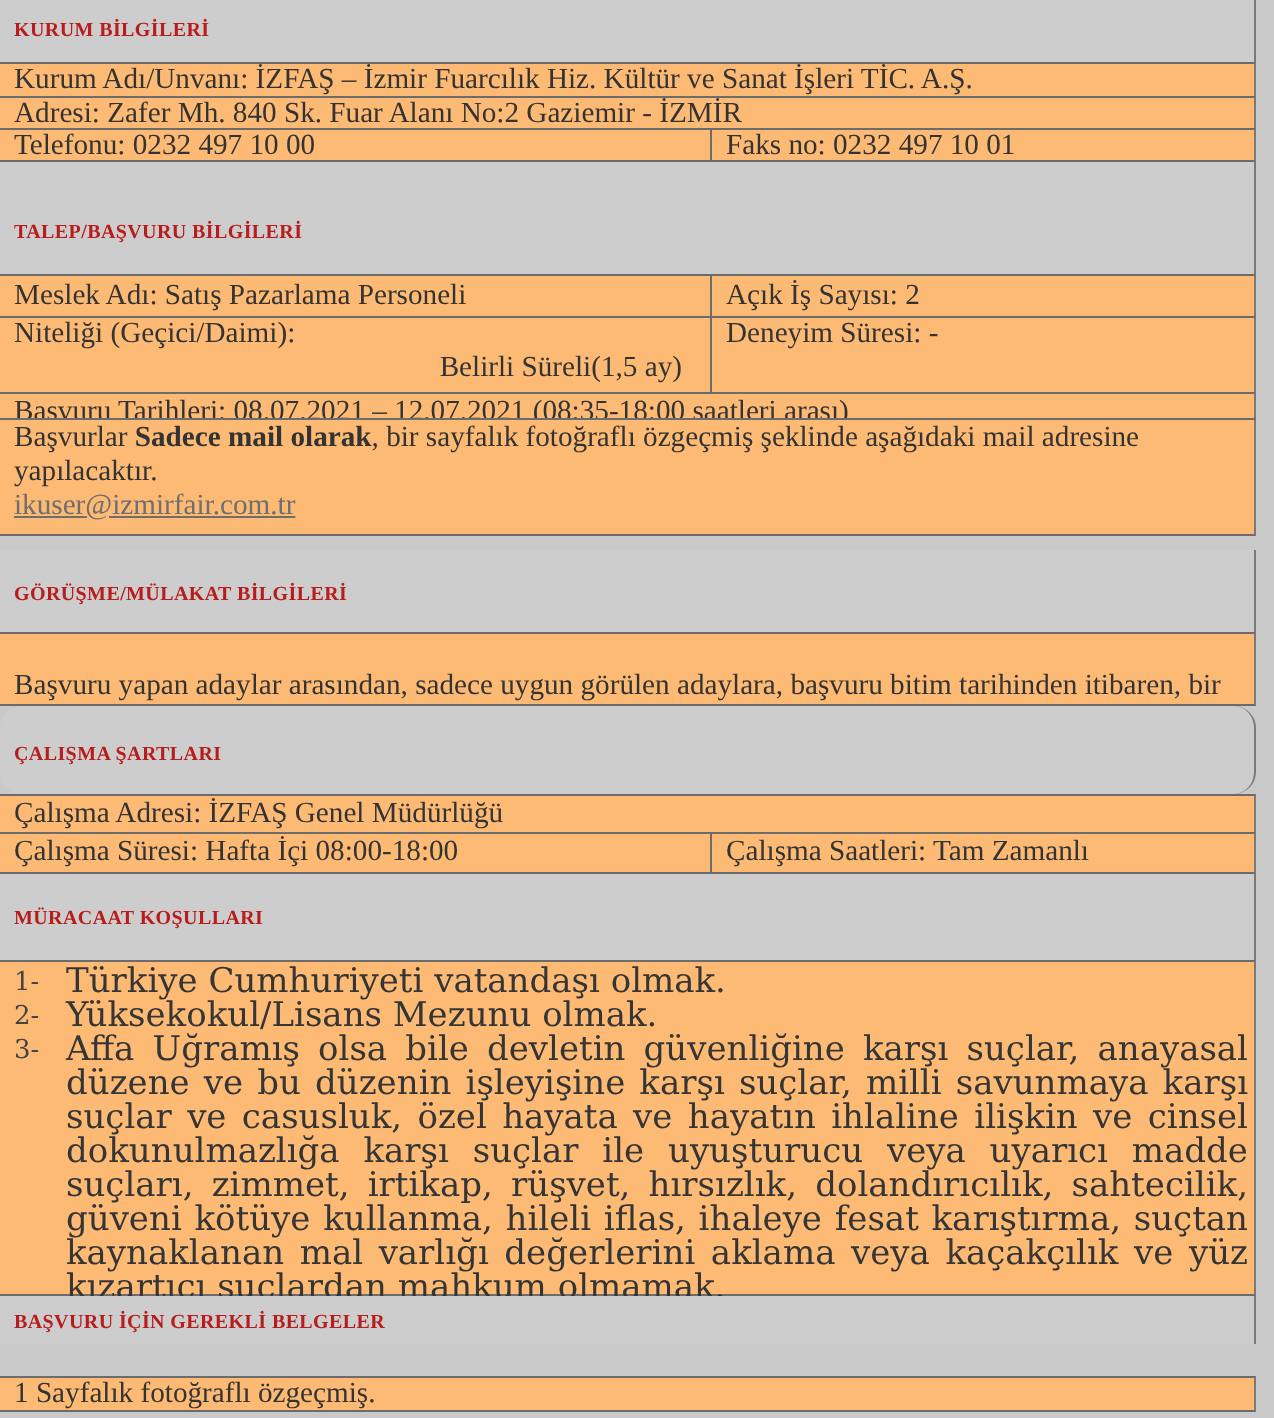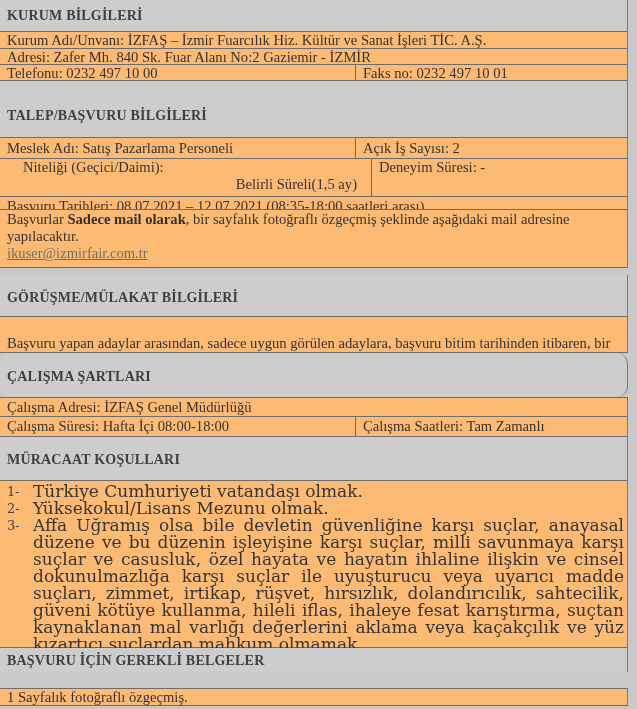--- a/index.html
+++ b/index.html
@@ -10,23 +10,23 @@
     color:#2b2b2b;
   }
   .page { position:relative; width:637px; height:709px; }
   .sec-head {
     position:absolute; left:0; width:628px;
     background:#cdcdcd;
     border-right:1px solid #7a7a7a;
     box-sizing:border-box;
     font-family:"Liberation Serif", serif;
     font-weight:bold;
-    font-size:14px;
+    font-size:10px;
     letter-spacing:0.2px;
-    color:#404040;
+    color:#b91c1c;
     padding-left:7px;
     display:flex; align-items:center;
   }
   .row {
     position:absolute; left:0; width:628px;
     background:#fdba74;
     border-top:1px solid #6c6c6c;
     border-right:1px solid #7a7a7a;
     box-sizing:border-box;
     font-family:"Liberation Serif", serif;
@@ -67,21 +67,21 @@
   </div>
 
   <div class="sec-head" style="top:81px;height:56px;padding-top:14px;">
     <span>TALEP/BAŞVURU BİLGİLERİ</span>
   </div>
   <div class="row" style="top:137px;height:21px;">
     <div class="cell left" style="line-height:20px;">Meslek Adı: Satış Pazarlama Personeli</div>
     <div class="cell" style="line-height:20px;">Açık İş Sayısı: 2</div>
   </div>
   <div class="row" style="top:158px;height:38px;">
-    <div class="cell left" style="line-height:17px;margin-left:16px;">
+    <div class="cell left" style="line-height:17px;">
       <span style="display:block;">Niteliği (Geçici/Daimi):</span>
       <span class="indent">Belirli Süreli(1,5 ay)</span>
     </div>
     <div class="cell" style="line-height:17px;">Deneyim Süresi: -</div>
   </div>
   <div class="row" style="top:196px;height:20px;">
     <div class="cell full" style="line-height:19px;">Başvuru Tarihleri: 08.07.2021 – 12.07.2021 (08:35-18:00 saatleri arası)</div>
   </div>
   <div class="row bottom" style="top:209px;height:59px;justify-content:center;">
     <div class="cell full wrap" style="padding-top:1px;">

